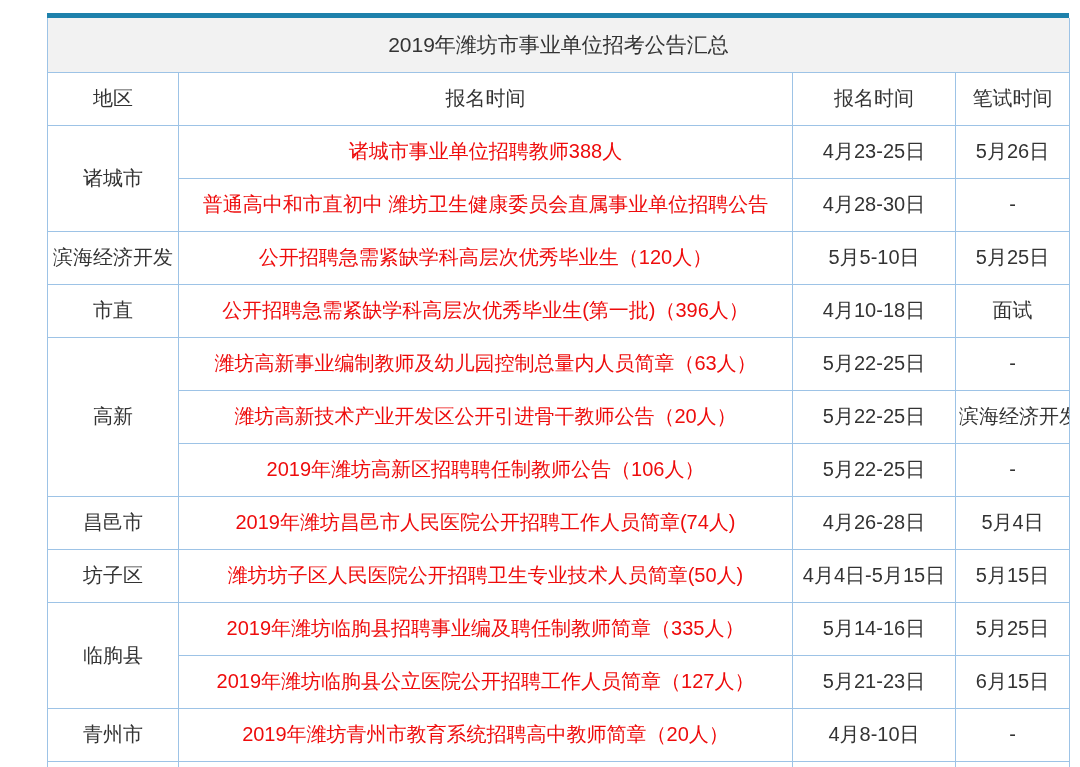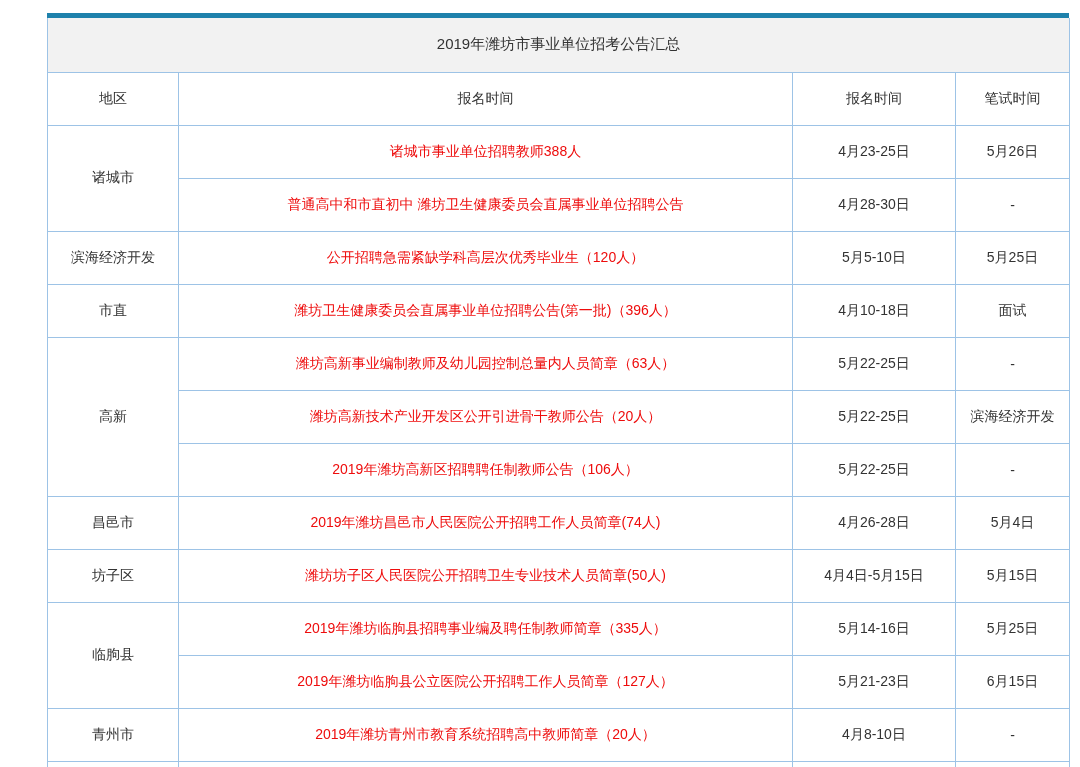--- a/index.html
+++ b/index.html
@@ -19,25 +19,25 @@
   .table-wrap{position:absolute;left:47px;top:13px;width:1022px;}
   .accent-bar{height:5px;background:var(--accent);}
   table{border-collapse:collapse;table-layout:fixed;width:1022px;}
   col.c-region{width:131px;}
   col.c-announcement{width:614px;}
   col.c-signup{width:163px;}
   col.c-exam{width:114px;}
   th,td{
     border:1px solid var(--border);
     text-align:center;vertical-align:middle;
-    font-size:14px;font-weight:400;color:var(--text);
+    font-size:20px;font-weight:400;color:var(--text);
     padding:0 3px;white-space:nowrap;overflow:hidden;
   }
   td.title-cell{
-    background:var(--title-bg);height:54px;border-top:none;font-size:15px;
+    background:var(--title-bg);height:54px;border-top:none;font-size:21px;
   }
   tr.header-row th{height:53px;}
   tbody td{height:53px;}
   td.announcement span{color:var(--link);cursor:pointer;margin-top:20px;}
   tr.partial td{height:12px;}
 </style>
 </head>
 <body>
 
 <div class="table-wrap">
@@ -73,21 +73,21 @@
           <td>-</td>
         </tr>
         <tr>
           <td rowspan="1">滨海经济开发</td>
           <td class="announcement"><span>公开招聘急需紧缺学科高层次优秀毕业生（120人）</span></td>
           <td>5月5-10日</td>
           <td>5月25日</td>
         </tr>
         <tr>
           <td rowspan="1">市直</td>
-          <td class="announcement"><span>潍坊卫生健康委员会直属事业单位招聘公告(第一批)（396人）</span></td>
+          <td class="announcement"><span>公开招聘急需紧缺学科高层次优秀毕业生(第一批)（396人）</span></td>
           <td>4月10-18日</td>
           <td>面试</td>
         </tr>
         <tr>
           <td rowspan="3">高新</td>
           <td class="announcement"><span>潍坊高新事业编制教师及幼儿园控制总量内人员简章（63人）</span></td>
           <td>5月22-25日</td>
           <td>-</td>
         </tr>
         <tr>

